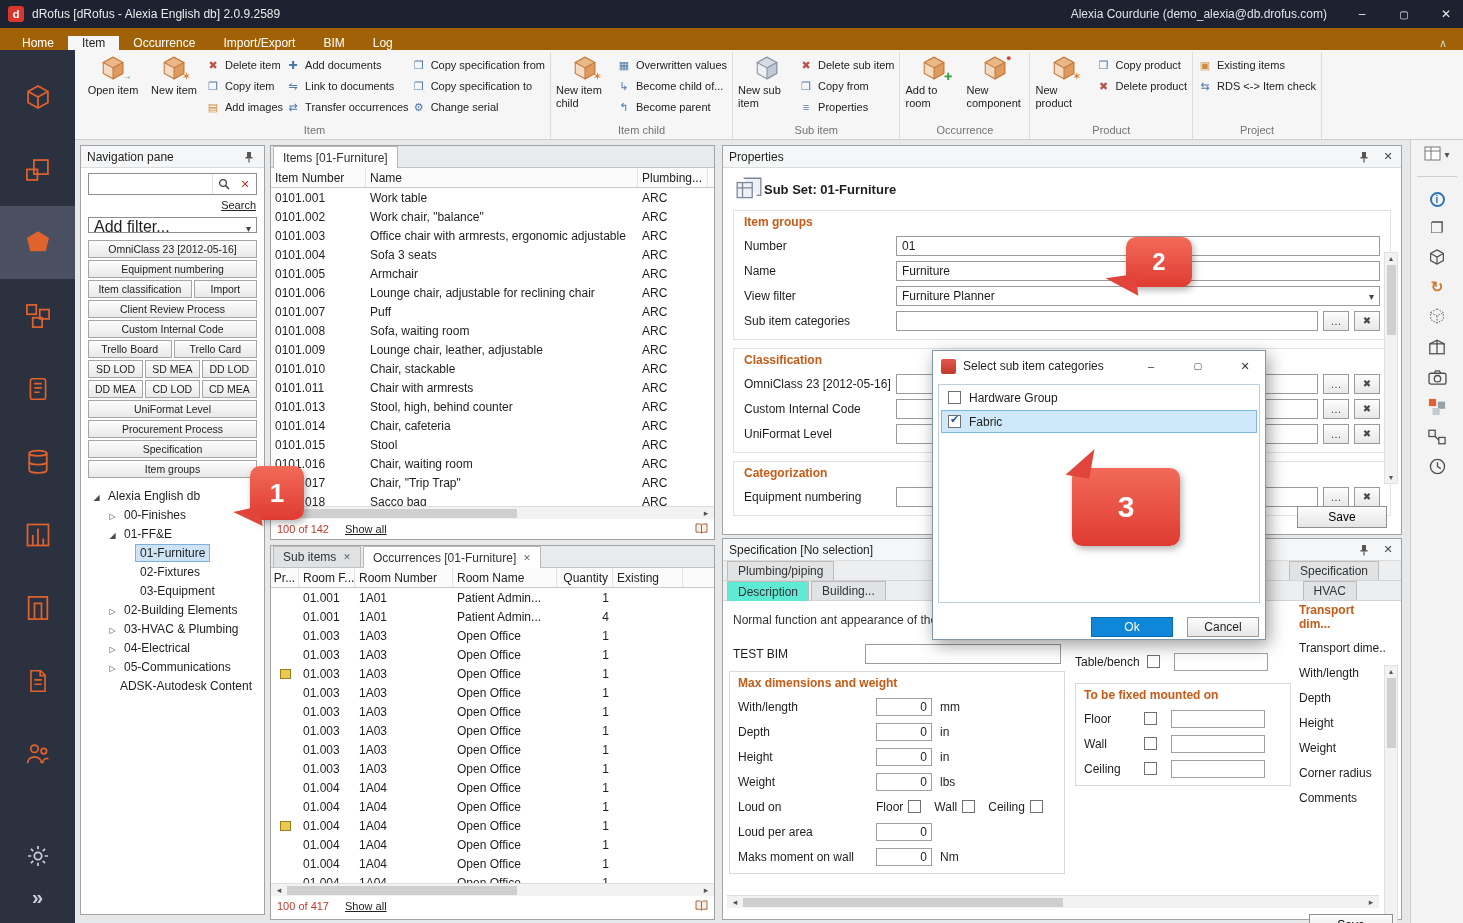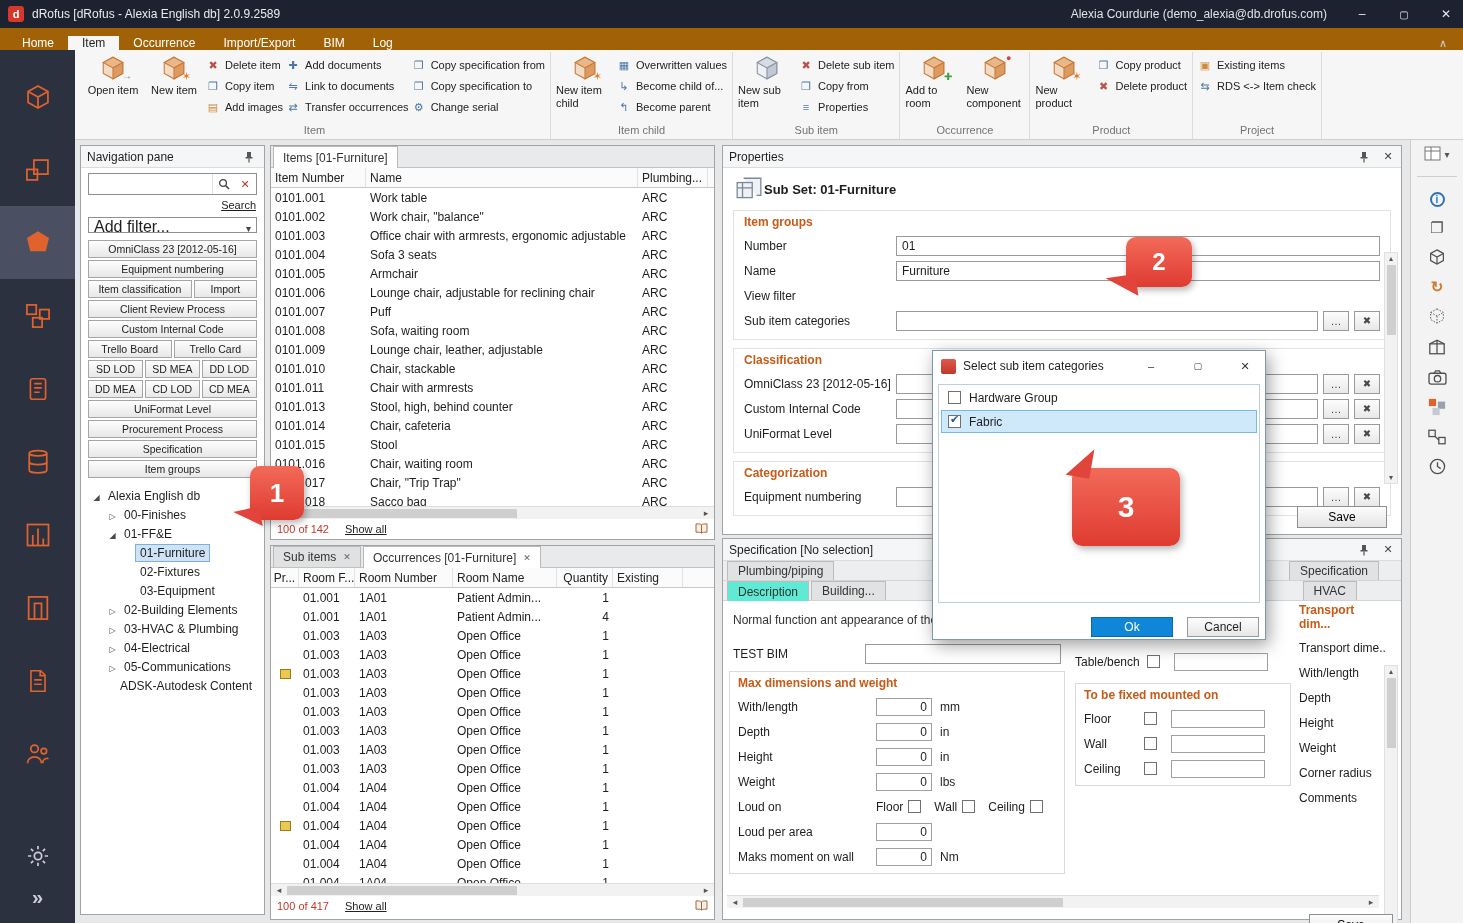--- a/index.html
+++ b/index.html
@@ -1001,20 +1001,24 @@
           </div>
       </div>
       <div class="prow">
         <span class="plabel">Name</span>
         <div class="tbox" data-name="name-input">
             <span>Furniture</span>
           </div>
       </div>
       <div class="prow">
         <span class="plabel">View filter</span>
+        <div class="tbox select" data-name="view-filter-select">
+          <span>Furniture Planner</span>
+          <span class="caret" data-name="chevron-down-icon"></span>
+        </div>
       </div>
       <div class="prow">
         <span class="plabel">Sub item categories</span>
         <div class="tbox" data-name="sub-item-categories-input">
             <span></span>
           </div>
         <span class="btn-sm dots" data-name="browse-button"></span>
         <span class="btn-sm xbtn" data-name="clear-button"></span>
       </div>
     </div>

